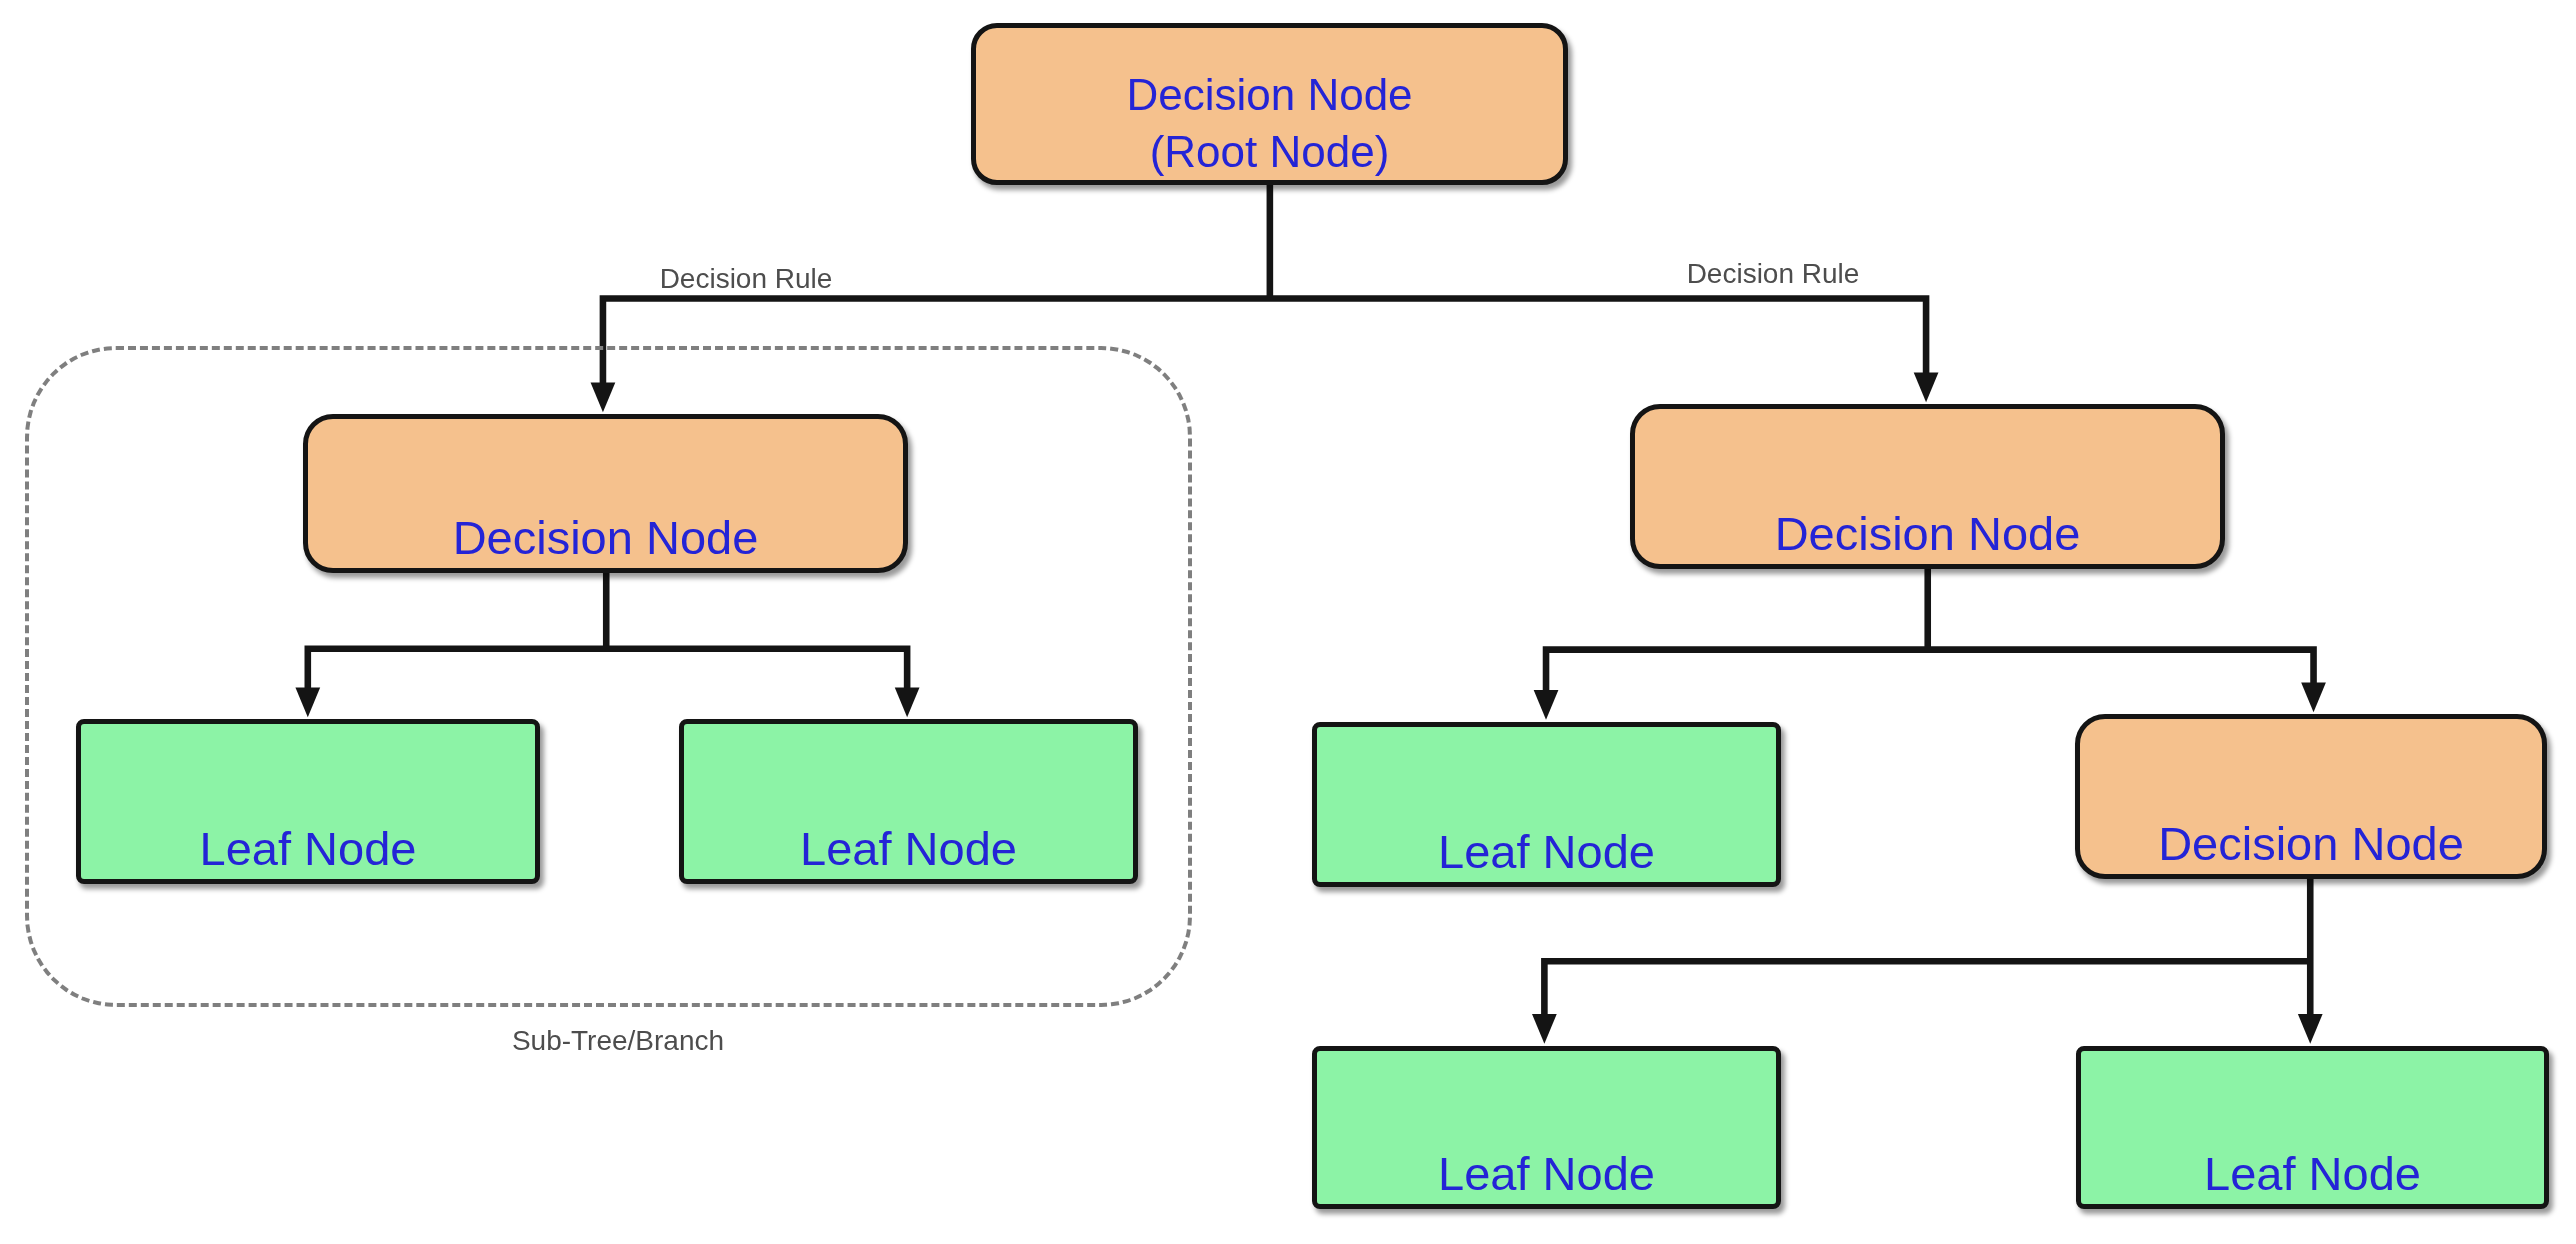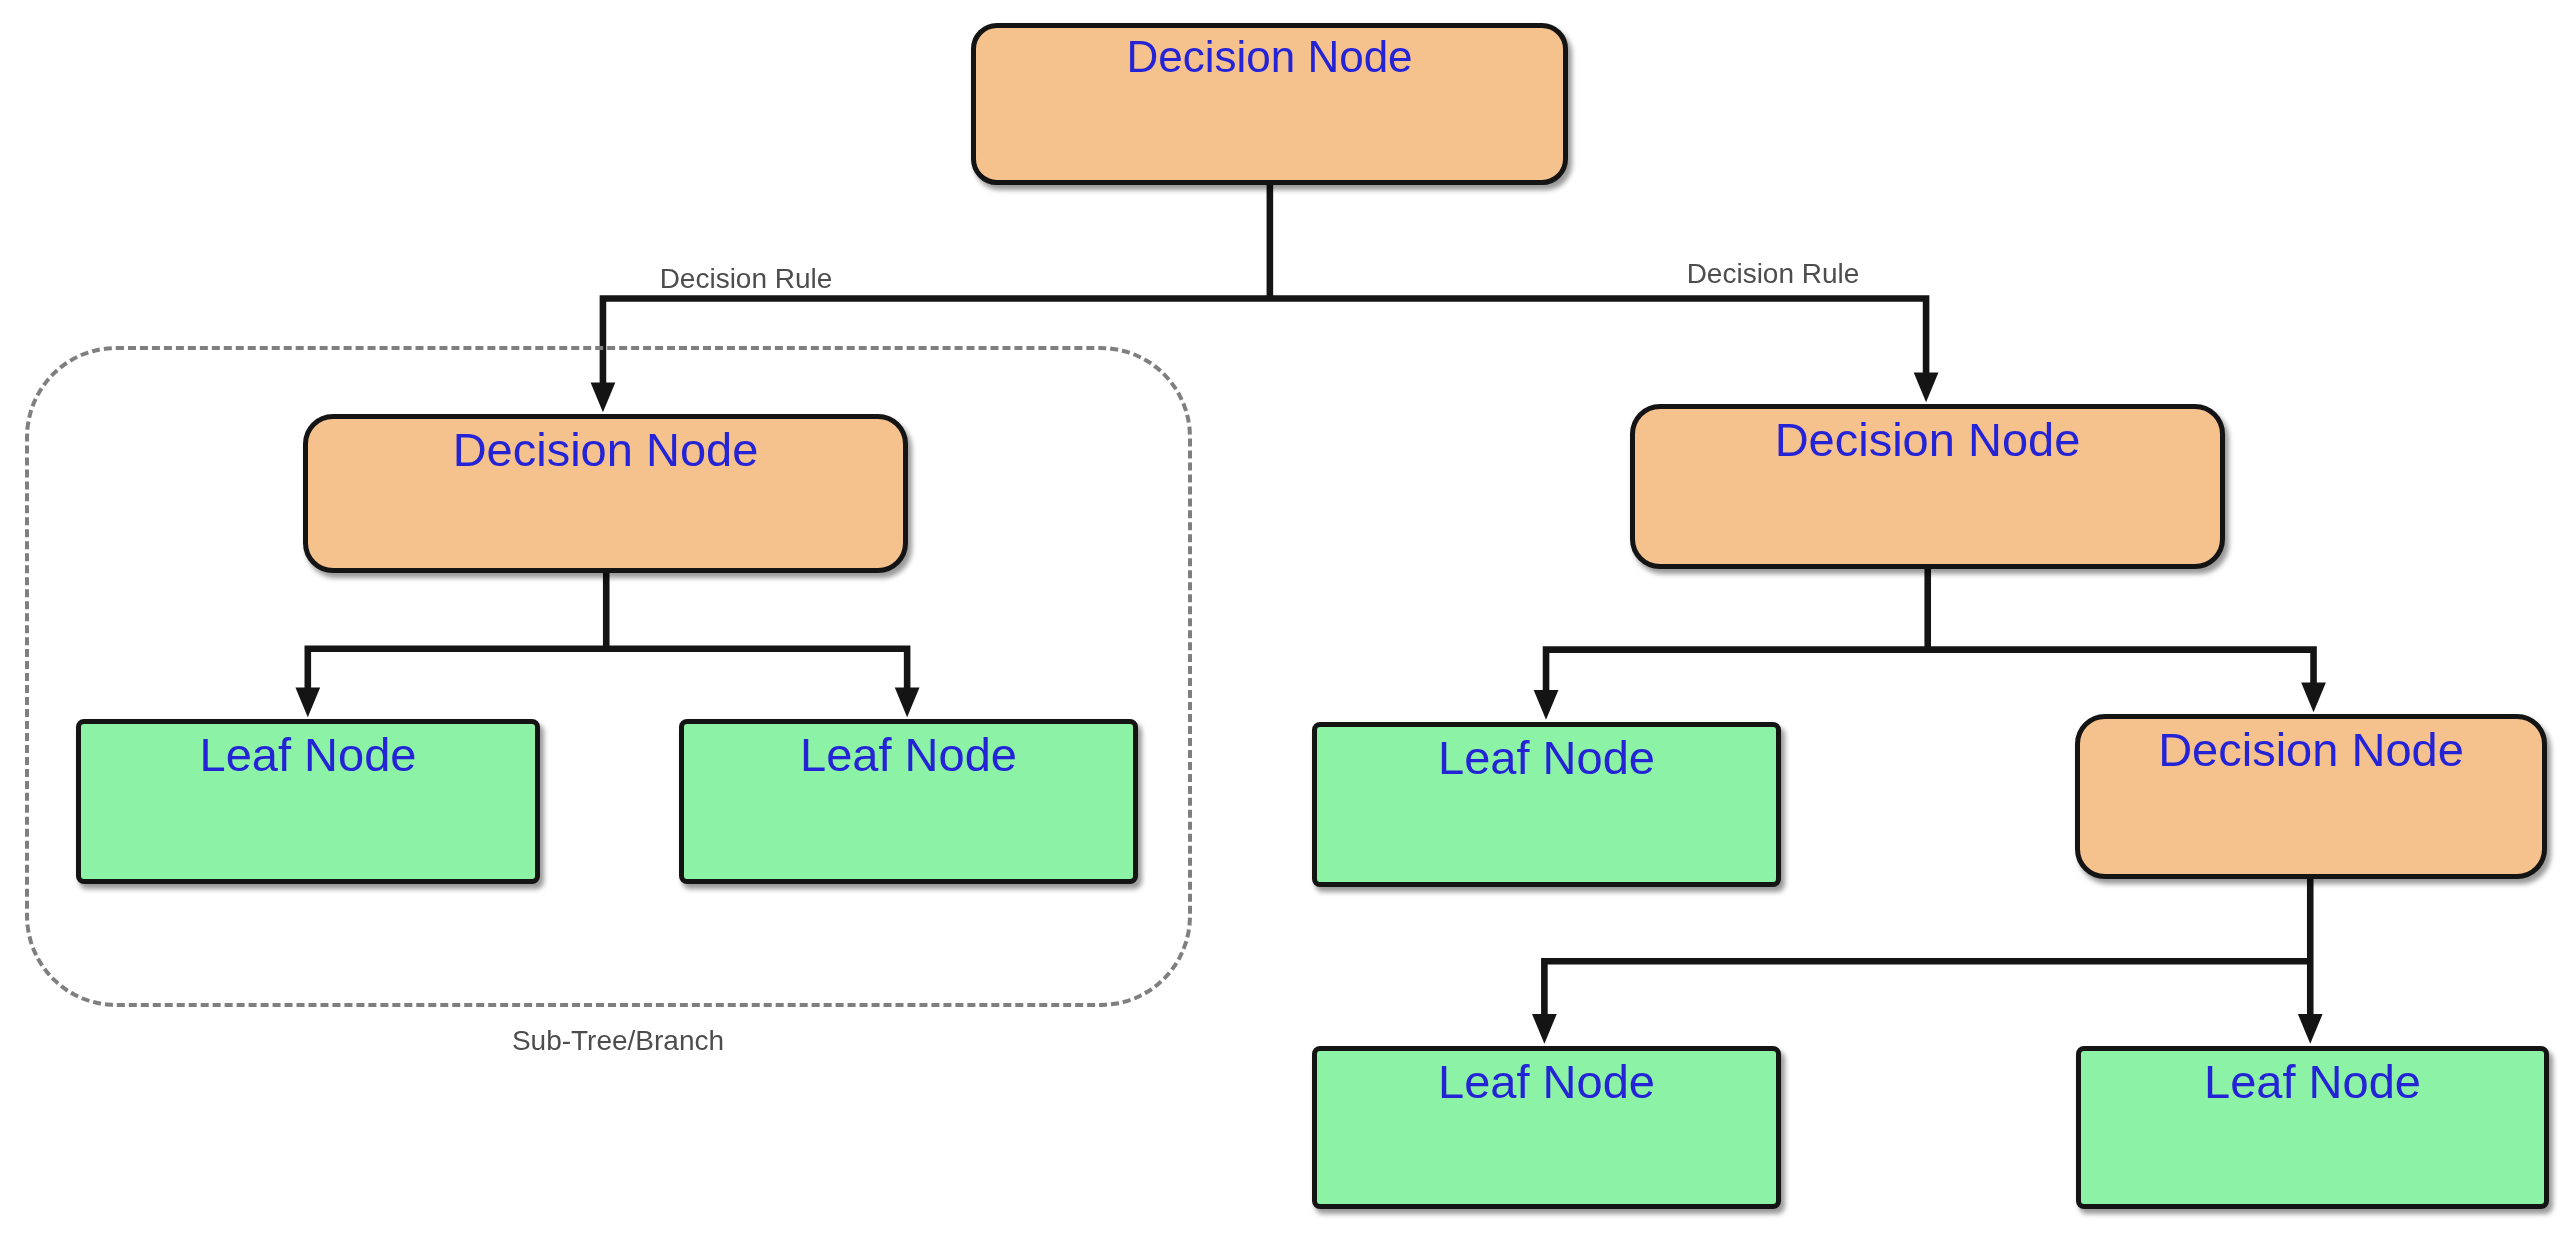--- a/index.html
+++ b/index.html
@@ -19,21 +19,21 @@
     font-family:"Liberation Sans","DejaVu Sans",sans-serif;
     overflow:hidden;
   }
   svg.edges{position:absolute;left:0;top:0;width:2576px;height:1244px;}
   svg.edges path{stroke:var(--edge);stroke-width:8;fill:none;}
   svg.edges polygon{fill:var(--edge);stroke:none;}
   .node{
     position:absolute;
     box-sizing:border-box;
     border:5.8px solid var(--edge);
-    display:flex;flex-direction:column;align-items:center;justify-content:space-between;
+    display:flex;flex-direction:column;align-items:center;justify-content:flex-end;
     color:var(--node-text);
     font-size:47px;
     line-height:1.3;
     text-align:center;
     box-shadow:3.3px 5px 5.8px rgba(0,0,0,0.40);
     background:var(--decision-fill);
   }
   .node.decision{background:var(--decision-fill);border-radius:30px;}
   .node.leaf{background:var(--leaf-fill);border-radius:8px;}
   .node.root{font-size:44px;border-radius:26px;}
@@ -87,20 +87,21 @@
 
     <path d="M2802 1064 V1166 M1869 1166 H2802 M1873 1166 V1234 M2802 1166 V1234"></path>
     <polygon points="1873,1266 1858,1230 1888,1230"></polygon>
     <polygon points="2802,1266 2787,1230 2817,1230"></polygon>
   </svg>
 
   <div class="subtree-outline"></div>
 
   <div class="node decision root n-root">
     <span>Decision Node</span>
+    <span>(Root Node)</span>
   </div>
 
   <div class="node decision n-dec-left">
     <span>Decision Node</span>
   </div>
 
   <div class="node decision n-dec-right">
     <span>Decision Node</span>
   </div>
 

